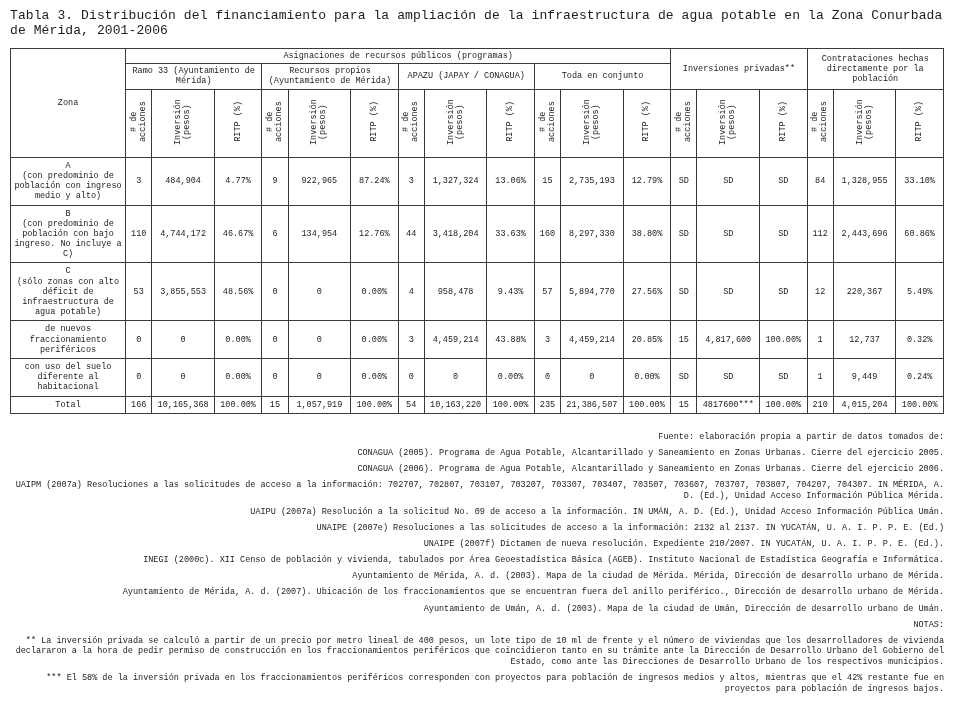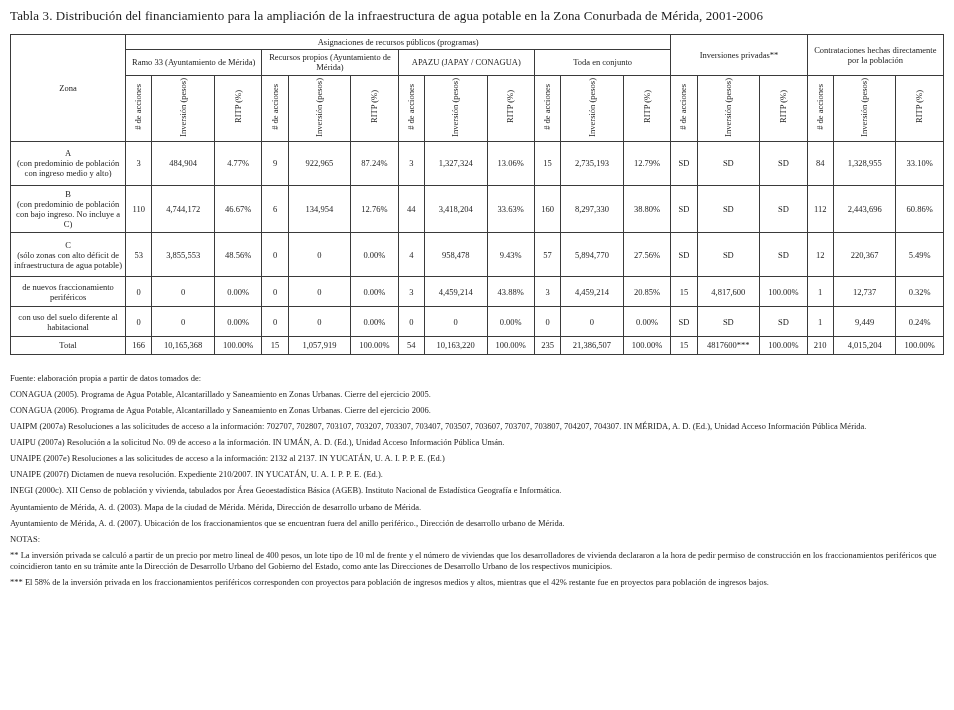--- a/index.html
+++ b/index.html
@@ -2,21 +2,21 @@
 <html><head>
 <meta charset="utf-8">
 <style>
   * { margin:0; padding:0; box-sizing:border-box; }
   html,body { background:#ffffff; }
   body {
     width:954px; height:710px; overflow:hidden;
     font-family:"Liberation Serif", serif;
     color:#1c1c1c;
   }
-  .page { padding:8px 10px 6px 10px; }
+  .page { padding:8px 10px 6px 10px;font-family:Liberation Mono, monospace; }
   .title {
     font-size:13px;
     letter-spacing:0.1px;
     margin-bottom:10px;
   }
   table {
     border-collapse:collapse;
     width:934px;
     table-layout:fixed;
   }
@@ -44,21 +44,21 @@
   .zona-cell { padding:3px 3px; }
   .zona-label { font-size:8.5px; }
   tbody td { height:30px; }
   tbody tr.tall td { height:44px; }
   tbody tr.total-row td { height:16px;margin-left:38px; }
   .notes { margin-top:18px; width:934px; }
   .note-line {
     font-size:8.5px;
     line-height:1.25;
     margin-bottom:5.5px;
-    text-align:left;
+    text-align:right;
   }
 </style>
 </head>
 <body>
 
 <div class="page">
 
   <div class="title">Tabla 3. Distribución del financiamiento para la ampliación de la infraestructura de agua potable en la Zona Conurbada de Mérida, 2001-2006</div>
 
   <table>
@@ -266,18 +266,19 @@
       <div class="note-line">Fuente: elaboración propia a partir de datos tomados de:</div>
       <div class="note-line">CONAGUA (2005). Programa de Agua Potable, Alcantarillado y Saneamiento en Zonas Urbanas. Cierre del ejercicio 2005.</div>
       <div class="note-line">CONAGUA (2006). Programa de Agua Potable, Alcantarillado y Saneamiento en Zonas Urbanas. Cierre del ejercicio 2006.</div>
       <div class="note-line">UAIPM (2007a) Resoluciones a las solicitudes de acceso a la información: 702707, 702807, 703107, 703207, 703307, 703407, 703507, 703607, 703707, 703807, 704207, 704307. IN MÉRIDA, A. D. (Ed.),  Unidad Acceso Información Pública Mérida.</div>
       <div class="note-line">UAIPU (2007a) Resolución a la solicitud No. 09 de acceso a la información. IN UMÁN, A. D. (Ed.), Unidad Acceso Información Pública Umán.</div>
       <div class="note-line">UNAIPE (2007e) Resoluciones a las solicitudes de acceso a la información: 2132 al 2137. IN YUCATÁN, U. A. I. P. P. E. (Ed.)</div>
       <div class="note-line">UNAIPE (2007f) Dictamen de nueva resolución. Expediente 210/2007. IN YUCATÁN, U. A. I. P. P. E. (Ed.).</div>
       <div class="note-line">INEGI (2000c). XII Censo de población y vivienda, tabulados por Área Geoestadística Básica (AGEB). Instituto Nacional de Estadística Geografía e Informática.</div>
       <div class="note-line">Ayuntamiento de Mérida, A. d. (2003). Mapa de la ciudad de Mérida. Mérida, Dirección de desarrollo urbano de Mérida.</div>
       <div class="note-line">Ayuntamiento de Mérida, A. d. (2007). Ubicación de los fraccionamientos que se encuentran fuera del anillo periférico., Dirección de desarrollo urbano de Mérida.</div>
+      <div class="note-line">Ayuntamiento de Umán, A. d. (2003). Mapa de la ciudad de Umán, Dirección de desarrollo urbano de Umán.</div>
       <div class="note-line">NOTAS:</div>
       <div class="note-line">** La inversión privada se calculó a partir de un precio por metro lineal de 400 pesos, un lote tipo de 10 ml de frente y el número de viviendas que los desarrolladores de vivienda declararon a la hora de pedir permiso de construcción en los fraccionamientos periféricos que coincidieron tanto en su trámite ante la Dirección de Desarrollo Urbano del Gobierno del Estado, como ante las Direcciones de Desarrollo Urbano de los respectivos municipios.</div>
       <div class="note-line">*** El 58% de la inversión privada en los fraccionamientos periféricos corresponden con proyectos para población de ingresos medios y altos, mientras que el 42% restante fue en proyectos para población de ingresos bajos.</div>
     </div>
 
 </div>
 
 </body></html>

